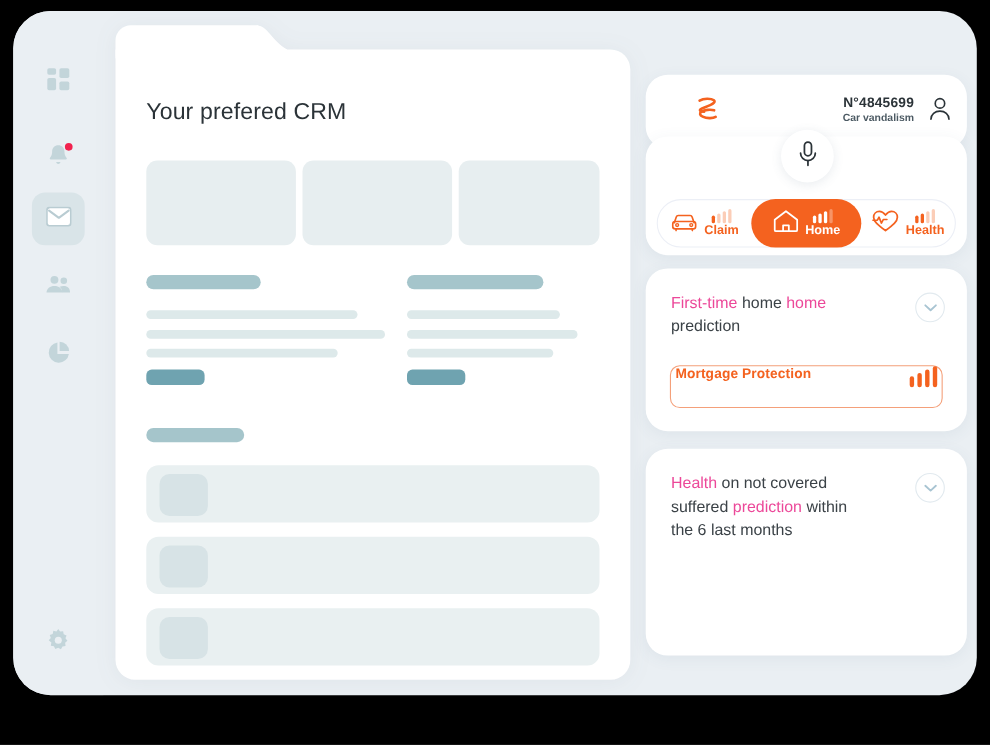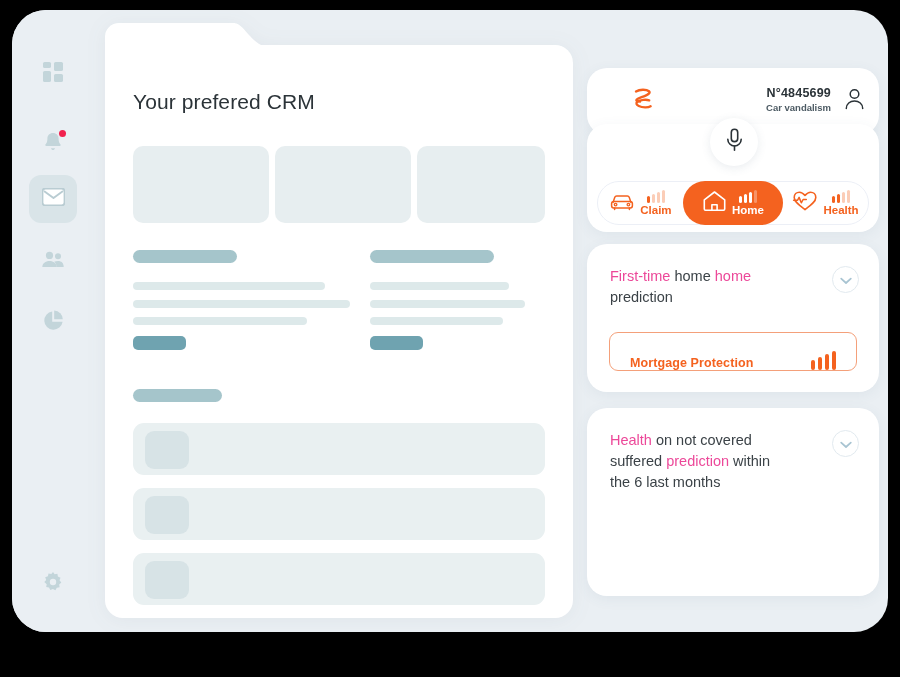--- a/index.html
+++ b/index.html
@@ -245,23 +245,23 @@
     justify-content: center;
   }
   .product-btn {
     position: absolute;
     left: 22px;
     width: 248px;
     height: 39px;
     border: 1px solid #f4a07a;
     border-radius: 9px;
     display: flex;
-    align-items: flex-end;
+    align-items: flex-start;
     justify-content: space-between;
-    padding: 0 20px;
+    padding: 0 4px;
     background: #ffffff;
   }
   .product-label {
     font-size: 12.5px;
     font-weight: bold;
     color: #f4621f;
     letter-spacing: 0.1px;
   }
   .score-bars { display: flex; align-items: flex-end; gap: 3px; height: 19px; }
   .score-bars i { width: 4px; border-radius: 2px; background: #f4621f; display: block; }

